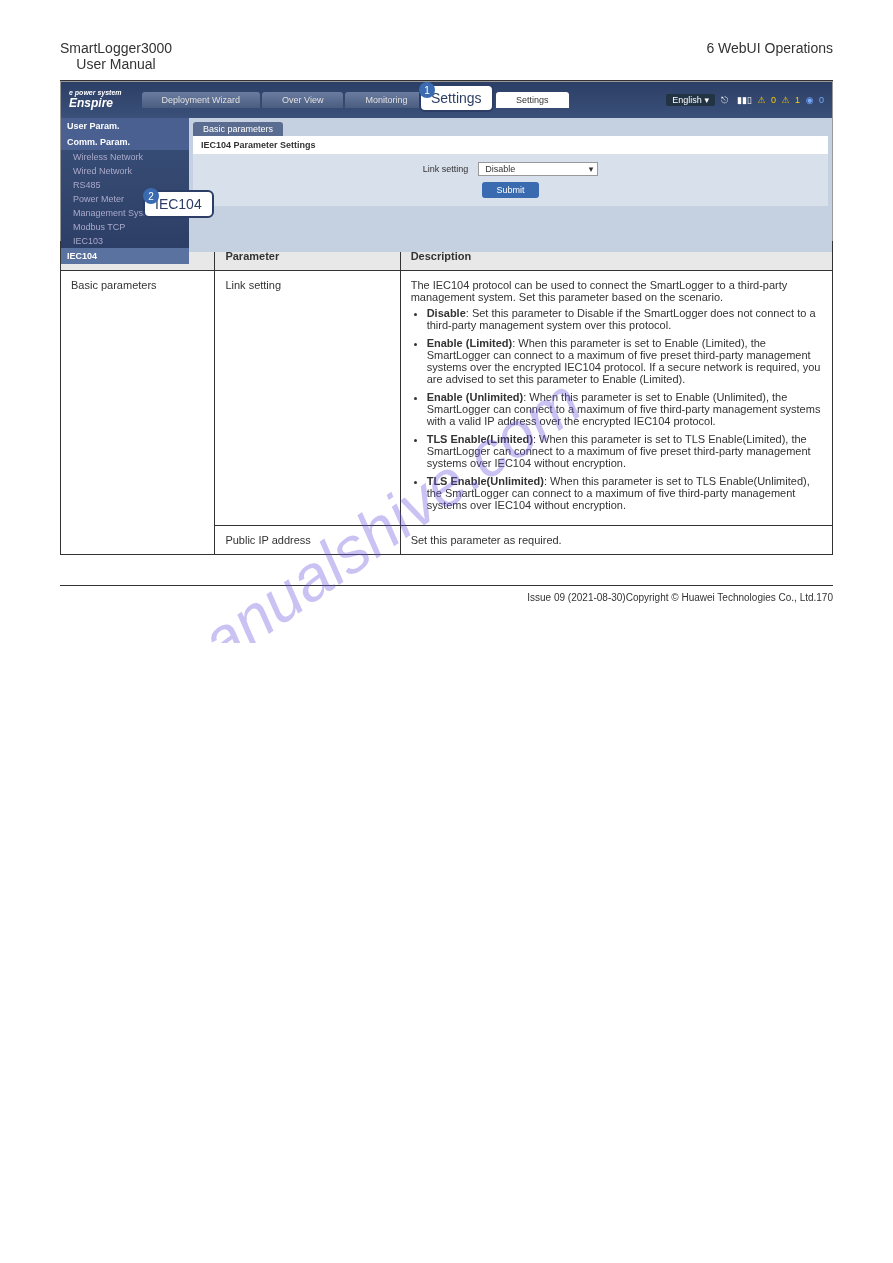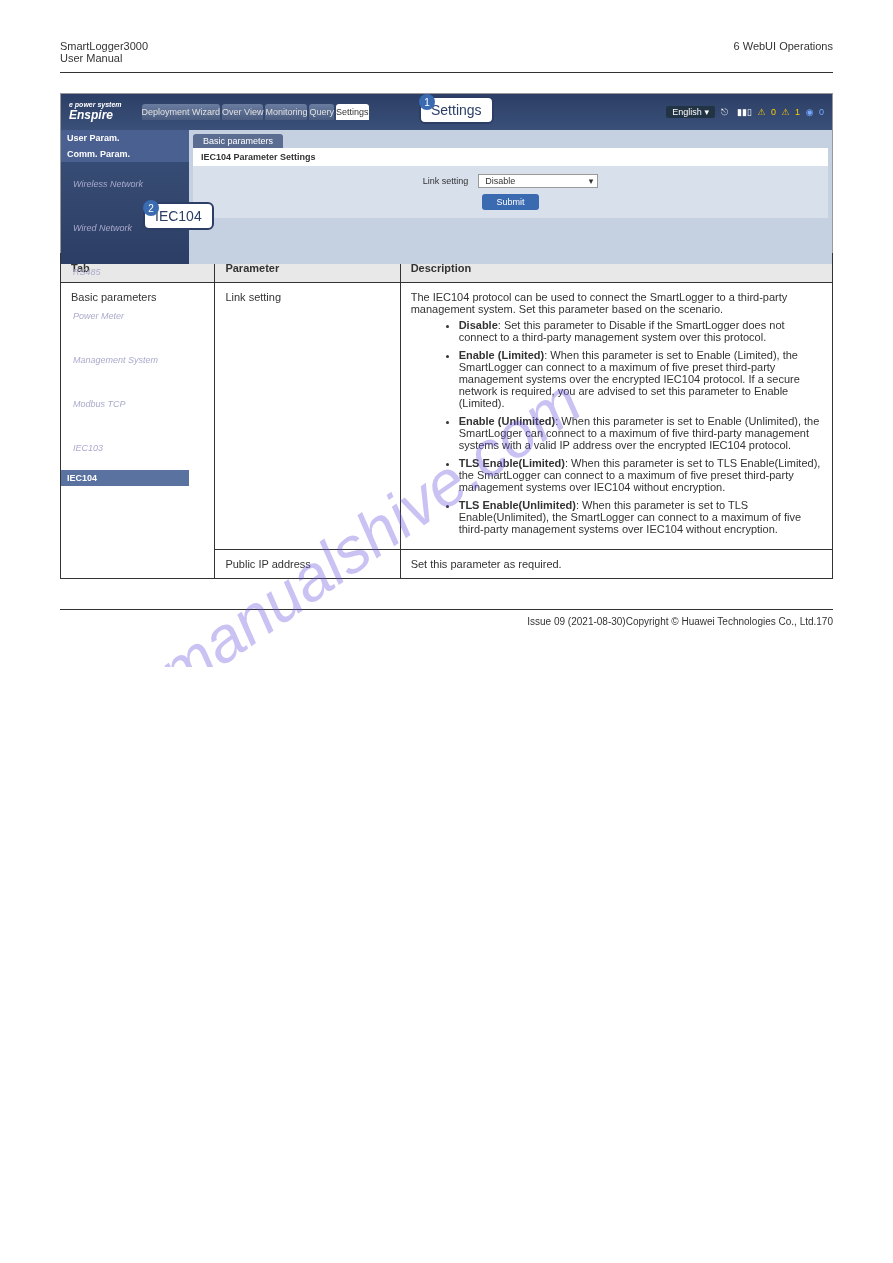--- a/index.html
+++ b/index.html
@@ -13,22 +13,22 @@
       width: 893px;
       margin: 0 auto;
       padding: 40px 60px;
       position: relative;
     }
     .top-header {
       border-bottom: 1px solid #333;
       padding-bottom: 8px;
       display: flex;
       justify-content: space-between;
-      font-size: 11px;
-      margin-bottom: 20px;
+      font-size: 14px;
+      text-align: center;
     }
     .figure-title {
       font-weight: bold;
       margin-bottom: 10px;
       font-size: 12px;
     }
     .screenshot {
       border: 1px solid #999;
       background: linear-gradient(#8fa9c7,#b5c5dd);
       position: relative;
@@ -48,21 +48,21 @@
       font-size: 12px;
       padding-right: 20px;
     }
     .ss-nav {
       display: flex;
       gap: 2px;
       font-size: 9px;
     }
     .ss-tab {
       background: linear-gradient(#6a7ca0,#4a5c80);
-      padding: 3px 0;
+      padding: 3px 20px;
       border-radius: 3px 3px 0 0;
       color: #e0e0e0;
       cursor: pointer;
       text-align: center;
     }
     .ss-tab.active {
       background: #fff;
       color: #333;
     }
     .ss-right {
@@ -82,24 +82,23 @@
       color: #cdd;
       font-size: 9px;
     }
     .ss-side-head {
       background: #4a6090;
       padding: 3px 6px;
       color: #fff;
       font-weight: bold;
     }
     .ss-side-item {
-      padding: 17px 12px;
+      padding: 2px 12px;
       color: #aac;
       cursor: pointer;
-      font-style: italic;
     }
     .ss-main {
       flex: 1;
       background: #c5d0e0;
       padding: 4px;
     }
     .ss-main-tabs {
       font-size: 9px;
     }
     .ss-main-tab {
@@ -195,21 +194,21 @@
       left: 120px;
       font-size: 64px;
       color: rgba(100, 80, 220, 0.35);
       transform: rotate(-35deg);
       pointer-events: none;
       font-family: Arial;
       font-style: italic;
       z-index: 50;
     }
     ul.desc { padding-left: 16px; margin: 4px 0; }
-    ul.desc li { margin-bottom: 6px; margin-left: 32px; }
+    ul.desc li { margin-bottom: 6px; }
     .bold { font-weight: bold; }
     .footer {
       border-top: 1px solid #333;
       margin-top: 30px;
       padding-top: 6px;
       display: flex;
       justify-content: flex-end;
       font-size: 10px;
     }
     .lang-sel { font-size: 9px; background:#234; padding:1px 6px; border-radius:2px; }

